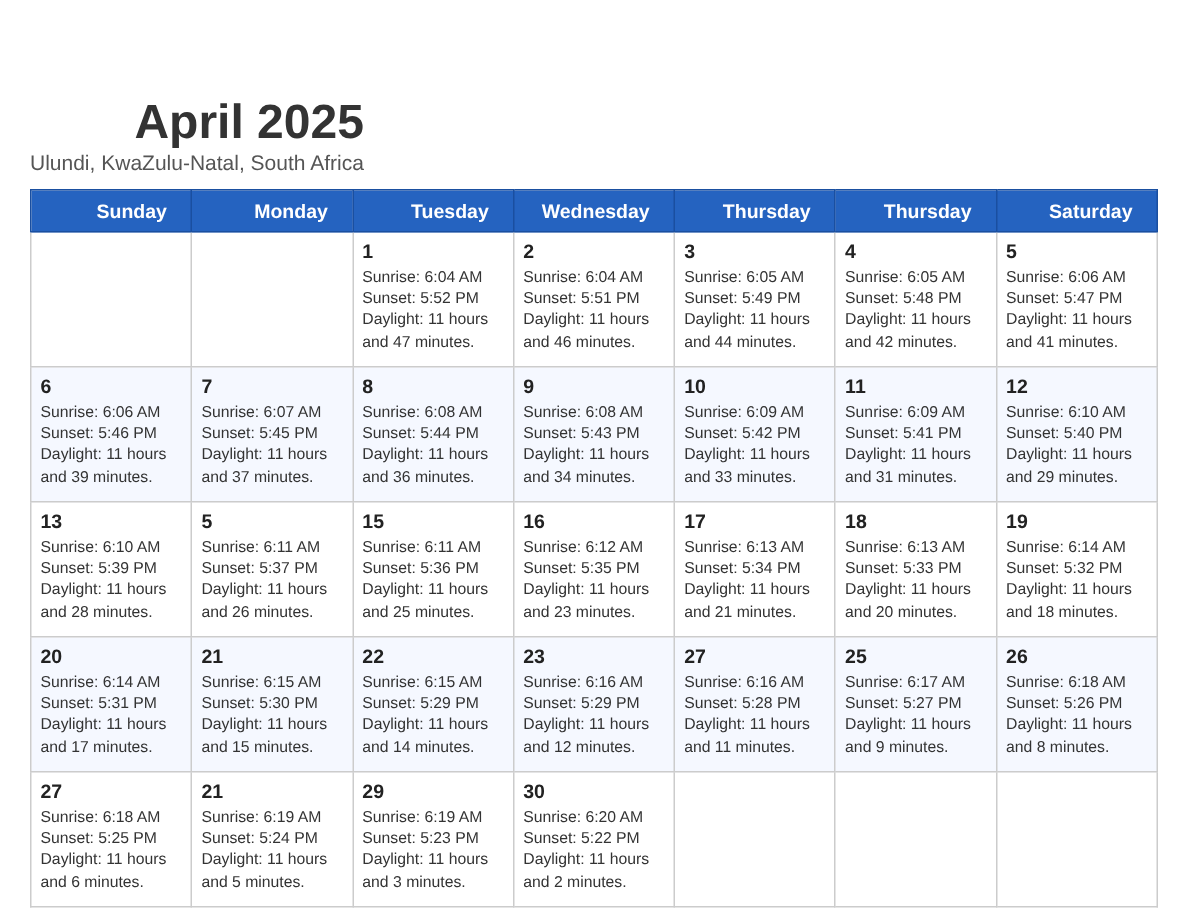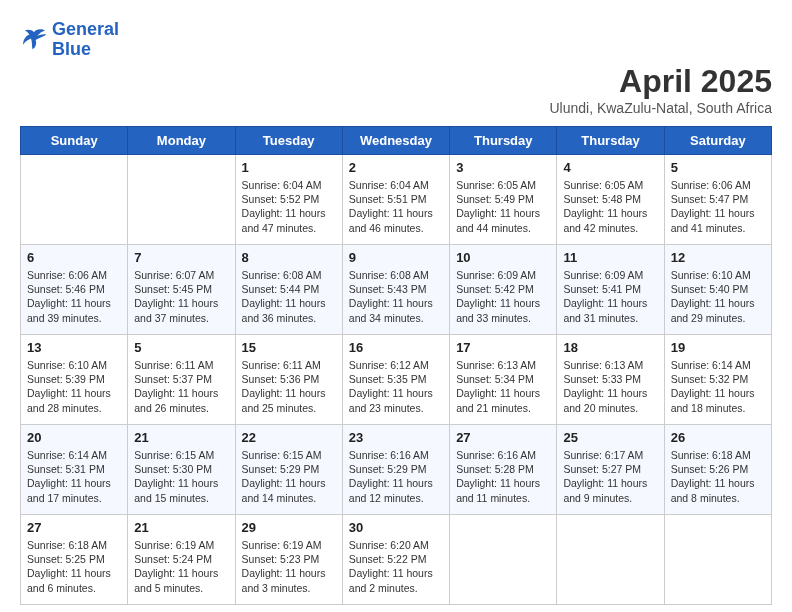--- a/index.html
+++ b/index.html
@@ -51,22 +51,22 @@
     .calendar {
       width: 100%;
       border-collapse: collapse;
       border: 1px solid #ccc;
     }
     .calendar th {
       background: #2563c0;
       color: #fff;
       font-size: 13px;
       font-weight: bold;
-      padding: 6px 4px;
-      text-align: center;
+      padding: 6px 16px;
+      text-align: right;
       border: 1px solid #1a4fa0;
     }
     .calendar td {
       border: 1px solid #ccc;
       vertical-align: top;
       padding: 5px 6px;
       width: 107px;
       min-height: 80px;
       height: 90px;
       font-size: 11px;
@@ -93,29 +93,20 @@
       background: #fff;
     }
     .calendar thead tr th {
       background: #2563c0;
     }
   </style>
 </head>
 <body>
 
 <div class="header">
-  <div class="logo">
-    <svg class="logo-bird" viewBox="0 0 36 36" xmlns="http://www.w3.org/2000/svg">
-      <path d="M18 8 C20 4, 28 3, 32 6 C28 7, 25 9, 22 13 C26 11, 30 10, 34 11 C30 14, 25 15, 20 18 C22 22, 20 28, 16 30 C15 25, 16 20, 14 16 C10 18, 6 20, 4 24 C4 18, 7 13, 12 11 C10 8, 8 6, 6 6 C10 4, 15 5, 18 8Z" fill="#2563c0"></path>
-    </svg>
-    <div>
-      <div class="logo-text"><span>General</span></div>
-      <div class="logo-text"><span>Blue</span></div>
-    </div>
-  </div>
   <div class="title-block">
     <div class="month-title">April 2025</div>
     <div class="location">Ulundi, KwaZulu-Natal, South Africa</div>
   </div>
 </div>
 
 <table class="calendar">
   <thead>
     <tr>
     <th>Sunday</th>

